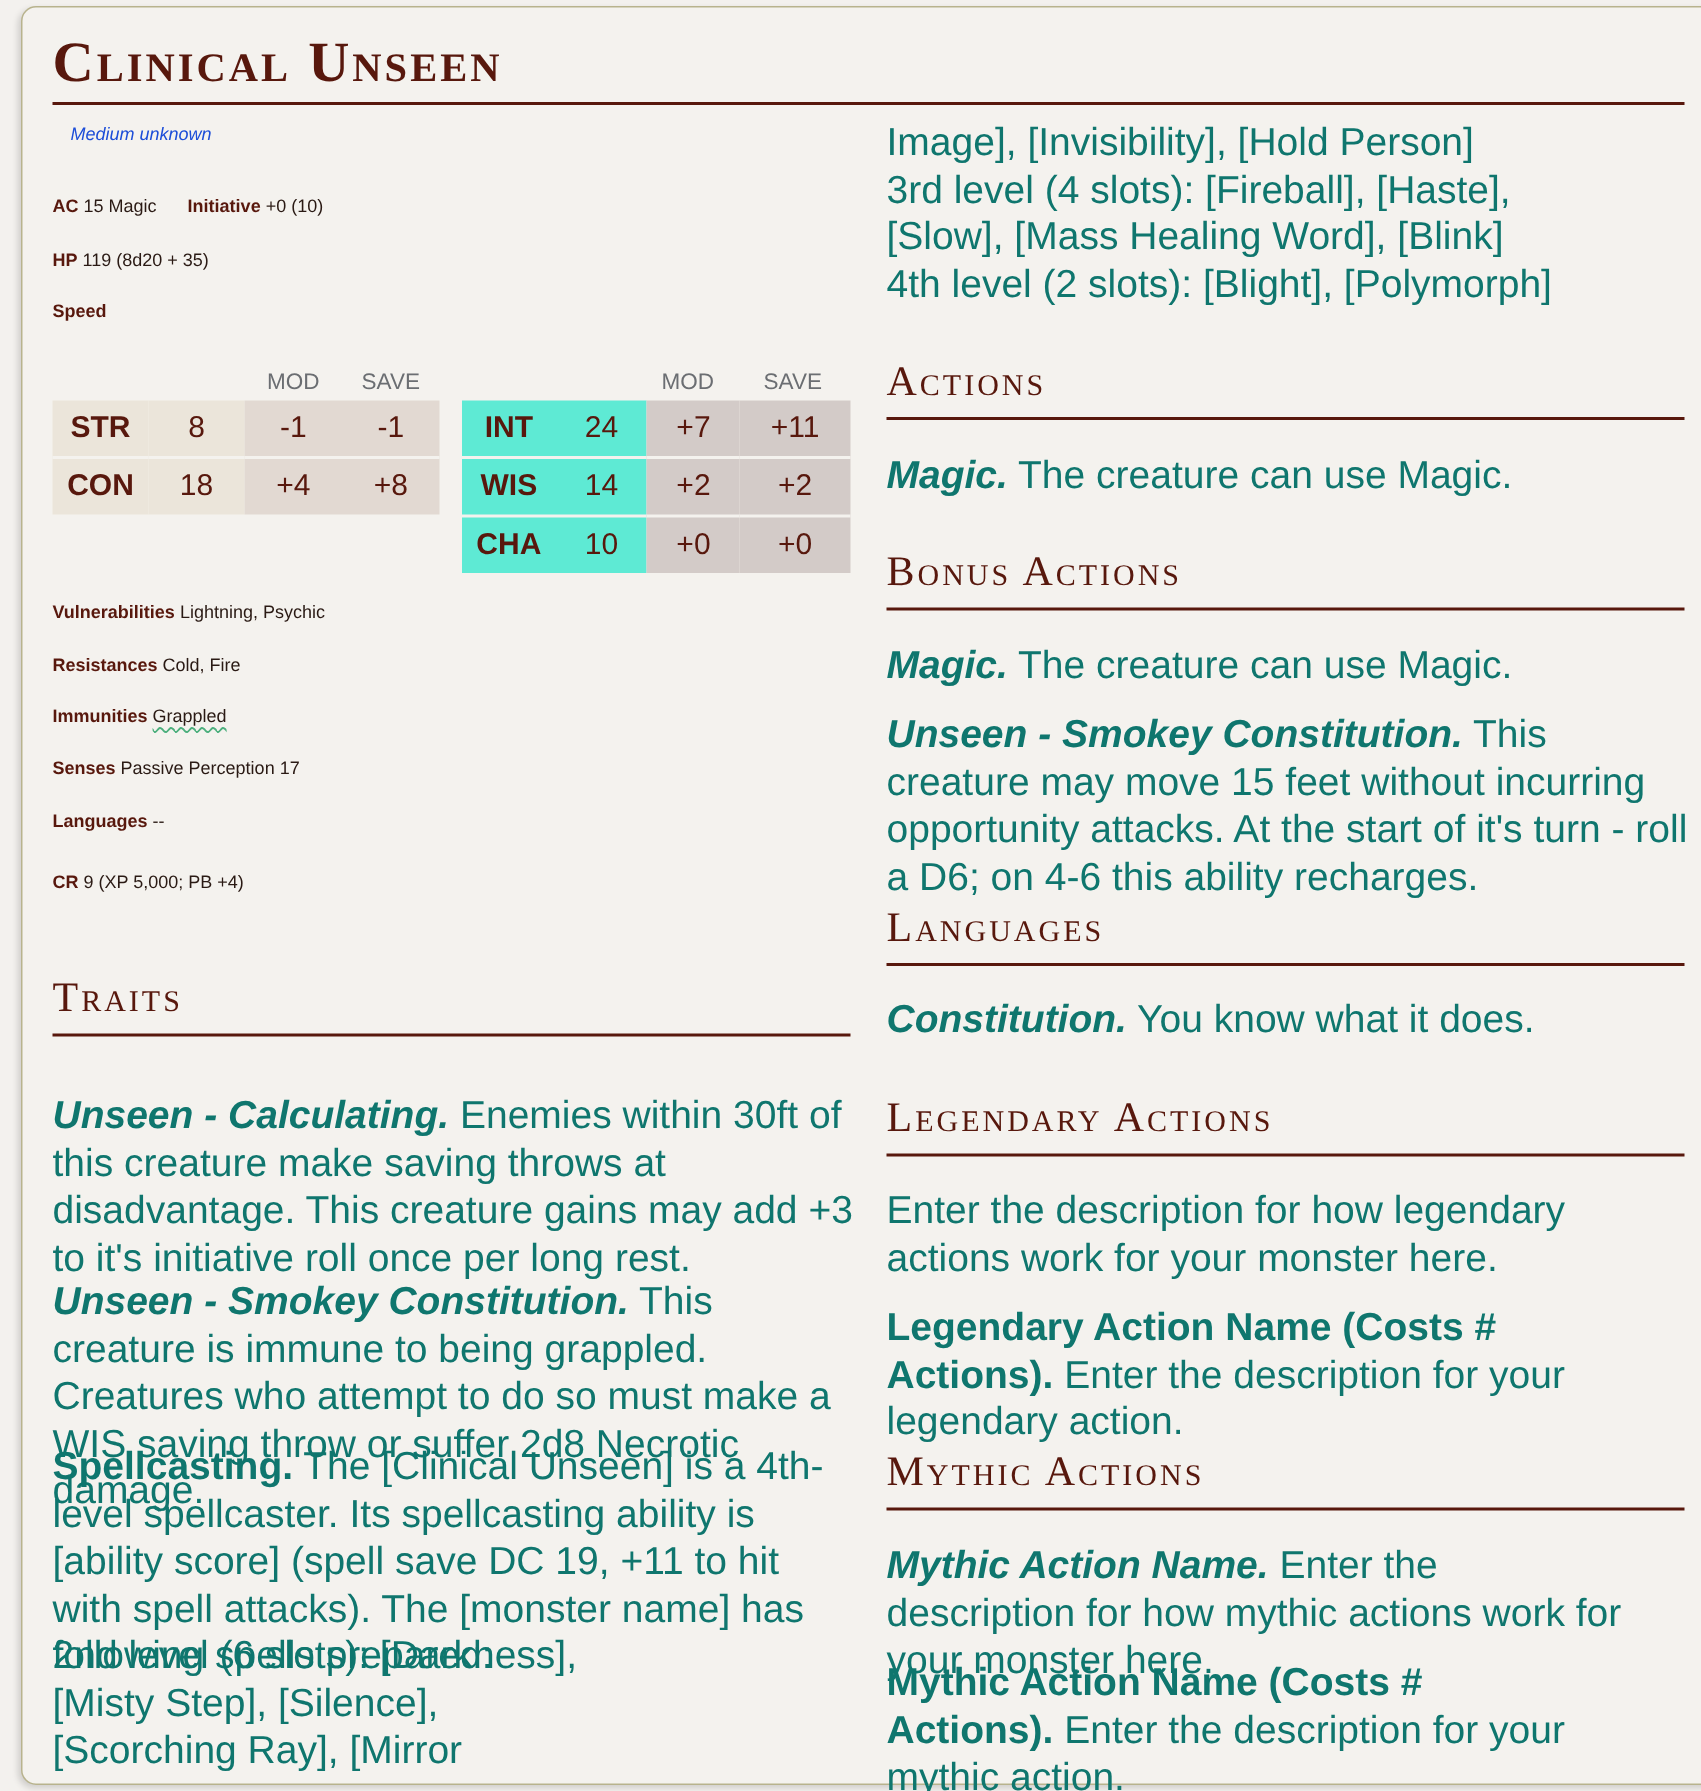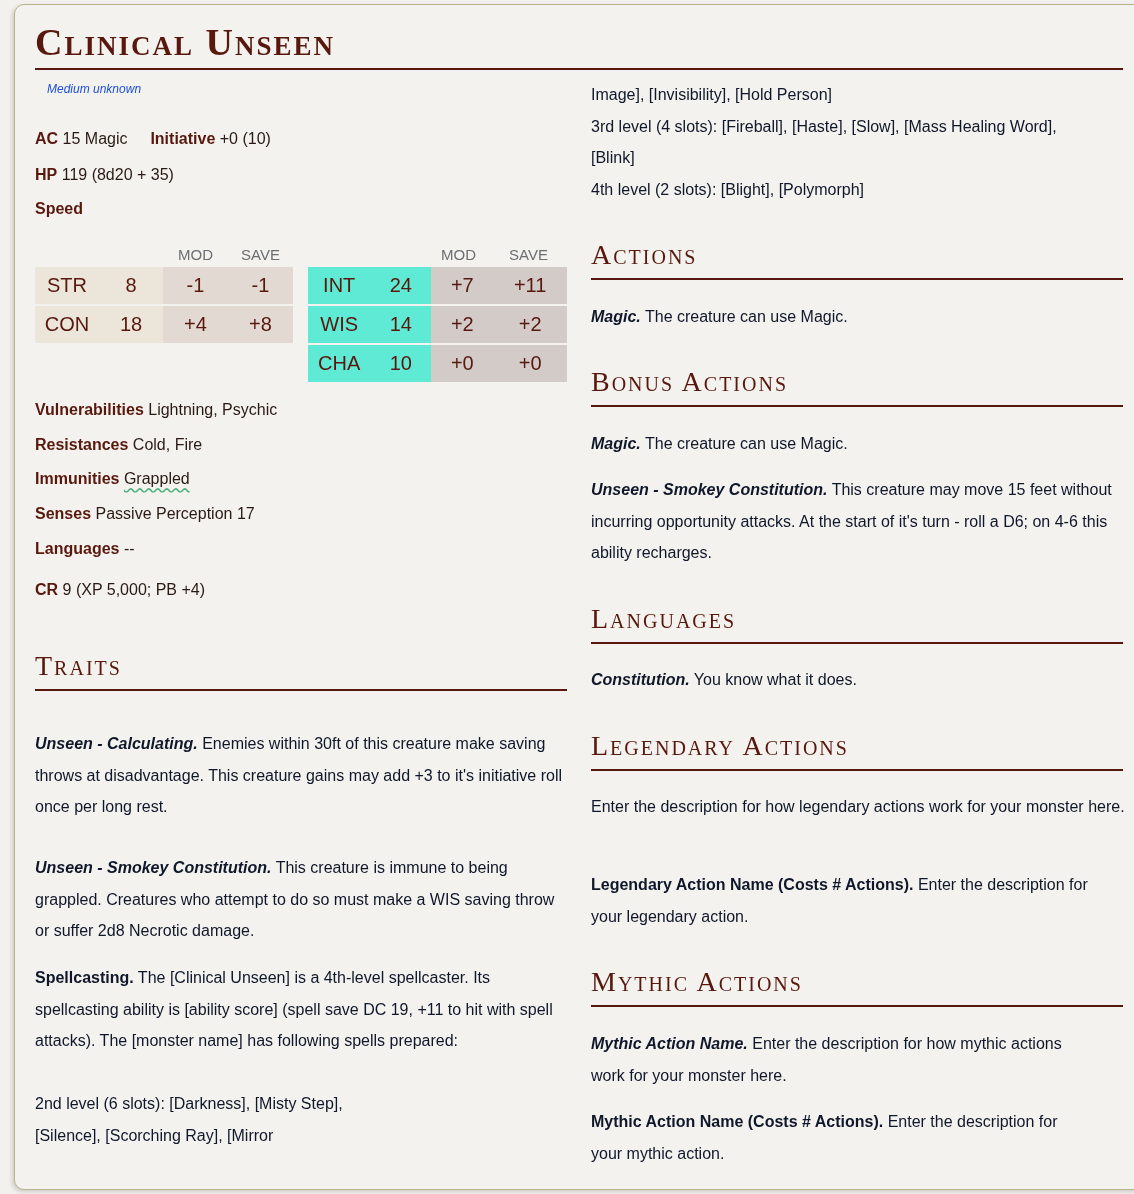--- a/index.html
+++ b/index.html
@@ -29,49 +29,49 @@
     }
     .title-rule {
       position: absolute; left: 35px; top: 68px; width: 1088px; height: 1.5px;
       background: #58180d;
     }
     .subtitle {
       position: absolute; left: 35px; top: 82px;
       font-style: italic; font-size: 12px; color: #1d4ed8; margin-left: 12px;
     }
     .stat-line {
-      position: absolute; left: 35px; font-size: 16px; color: #2a1a14;
+      position: absolute; left: 35px; font-size: 12px; color: #2a1a14;
       white-space: nowrap;
       text-align: center;
     }
     .lbl { font-weight: bold; color: #58180d; }
     .abil-head {
       position: absolute; font-size: 15px; color: #6b6e72; text-align: center;
     }
     table.abil {
       position: absolute; border-collapse: collapse;
       font-size: 20px; color: #58180d;
     }
     table.abil td { height: 37px; text-align: center; border-bottom: 2px solid #f4f2ee; padding: 0; }
     table.abil tr:last-child td { border-bottom: none; }
-    table.abil td.an { font-weight: normal; width: 64px; }
+    table.abil td.an { font-weight: bold; width: 64px; }
     table.abil td.sc { width: 64px; }
     table.abil td.md, table.abil td.sv { width: 65px; }
     .phys td.an, .phys td.sc { background: #ebe5da; }
     .phys td.md, .phys td.sv { background: #e2d9d2; }
     .ment td.an, .ment td.sc { background: #5eead4; }
     .ment td.md, .ment td.sv { background: #d3cbc8; }
     .sec-h {
       position: absolute; font-family: "Liberation Serif", serif;
       font-variant: small-caps; font-size: 28px; letter-spacing: 2px;
       color: #58180d; margin: 0; font-weight: normal;
     }
     .sec-rule { position: absolute; height: 1.5px; background: #58180d; width: 532px; }
     .para {
-      position: absolute; font-size: 16px; line-height: 31.5px; color: #0f172a;
+      position: absolute; font-size: 26px; line-height: 31.5px; color: #0f766e;
       width: 535px;
     }
     .para b.bi { font-style: italic; }
     .spell-line { display: block; }
   </style>
 </head>
 <body>
 
 <div class="card"></div>
 

